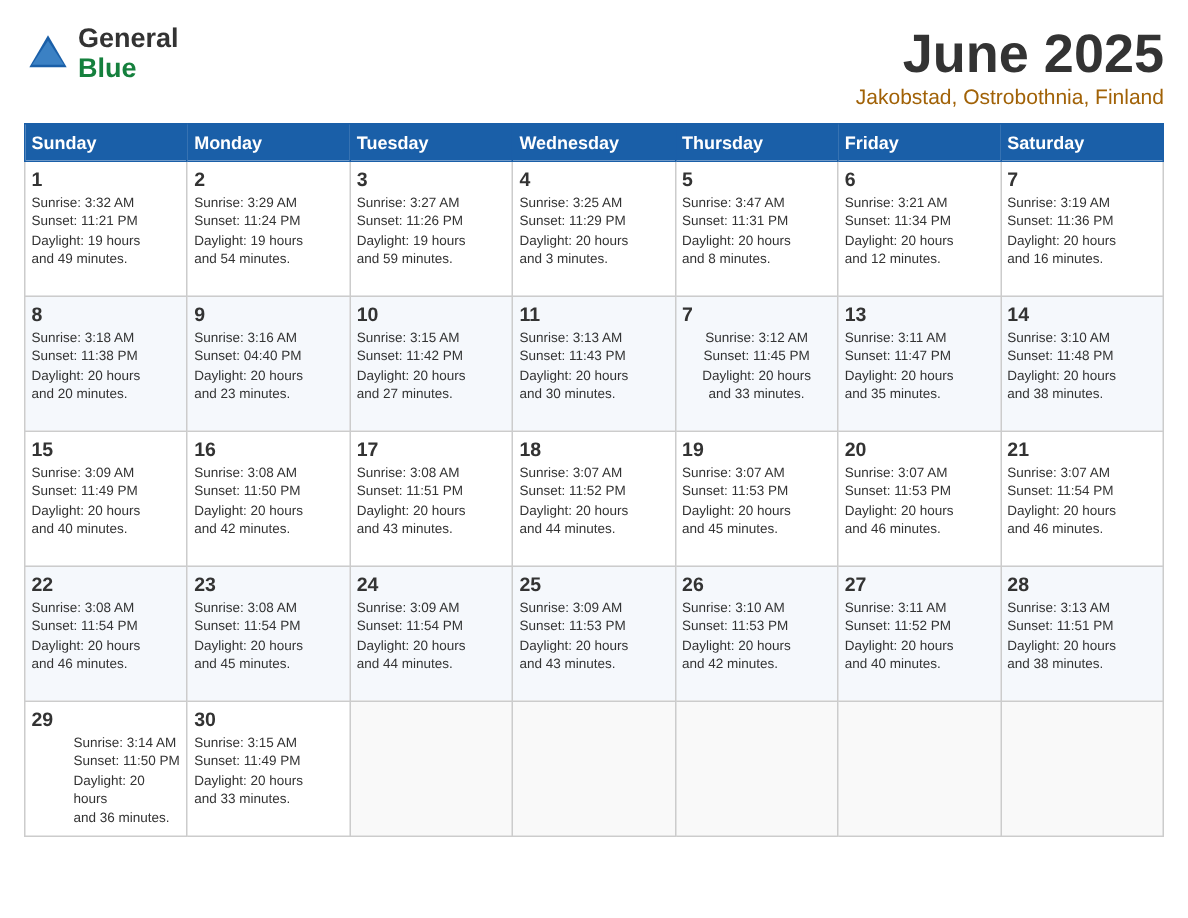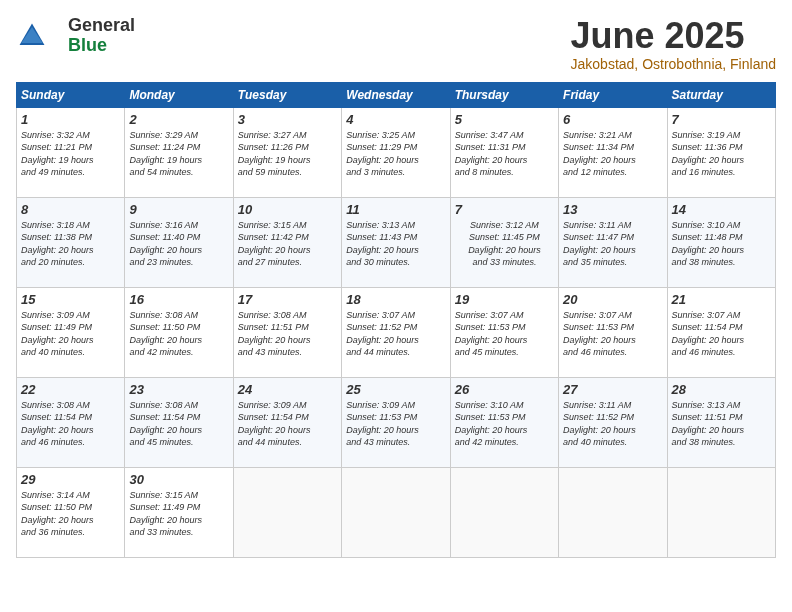--- a/index.html
+++ b/index.html
@@ -12,50 +12,50 @@
     }
     .header-area {
       display: flex;
       align-items: flex-start;
       justify-content: space-between;
       margin-bottom: 10px;
     }
     .logo {
       display: flex;
       align-items: center;
-      gap: 20px;
+      gap: 4px;
     }
     .logo-text {
       font-size: 18px;
       font-weight: bold;
       line-height: 1.1;
     }
     .logo-general { color: #333; }
     .logo-blue { color: #15803d; }
     .logo-icon {
       width: 32px;
       height: 32px;
     }
     .title-block {
+      text-align: right;
     }
     .month-title {
       font-size: 36px;
       font-weight: bold;
       color: #333;
       line-height: 1.1;
     }
     .location-title {
       font-size: 14px;
       color: #a16207;
     }
     .calendar-table {
       width: 100%;
       border-collapse: collapse;
       table-layout: fixed;
-      font-style: italic;
     }
     .calendar-table th {
       background: #1a5fa8;
       color: #fff;
       font-size: 12px;
       font-weight: bold;
       padding: 5px 4px;
       text-align: left;
       border: 1px solid #1a5fa8;
     }
@@ -177,21 +177,21 @@
         <td>
           <span class="day-number">8</span>
           <div class="day-info" style="white-space: pre-line;">Sunrise: 3:18 AM
 Sunset: 11:38 PM
 Daylight: 20 hours
 and 20 minutes.</div>
         </td>
         <td>
           <span class="day-number">9</span>
           <div class="day-info" style="white-space: pre-line;">Sunrise: 3:16 AM
-Sunset: 11:40 PM
+Sunset: 04:40 PM
 Daylight: 20 hours
 and 23 minutes.</div>
         </td>
         <td>
           <span class="day-number">10</span>
           <div class="day-info" style="white-space: pre-line;">Sunrise: 3:15 AM
 Sunset: 11:42 PM
 Daylight: 20 hours
 and 27 minutes.</div>
         </td>
@@ -322,21 +322,21 @@
           <span class="day-number">28</span>
           <div class="day-info" style="white-space: pre-line;">Sunrise: 3:13 AM
 Sunset: 11:51 PM
 Daylight: 20 hours
 and 38 minutes.</div>
         </td>
       </tr>
       <tr>
         <td>
           <span class="day-number">29</span>
-          <div class="day-info" style="white-space: pre-line;">Sunrise: 3:14 AM
+          <div class="day-info" style="white-space: pre-line; margin-left: 28px;">Sunrise: 3:14 AM
 Sunset: 11:50 PM
 Daylight: 20 hours
 and 36 minutes.</div>
         </td>
         <td>
           <span class="day-number">30</span>
           <div class="day-info" style="white-space: pre-line;">Sunrise: 3:15 AM
 Sunset: 11:49 PM
 Daylight: 20 hours
 and 33 minutes.</div>

